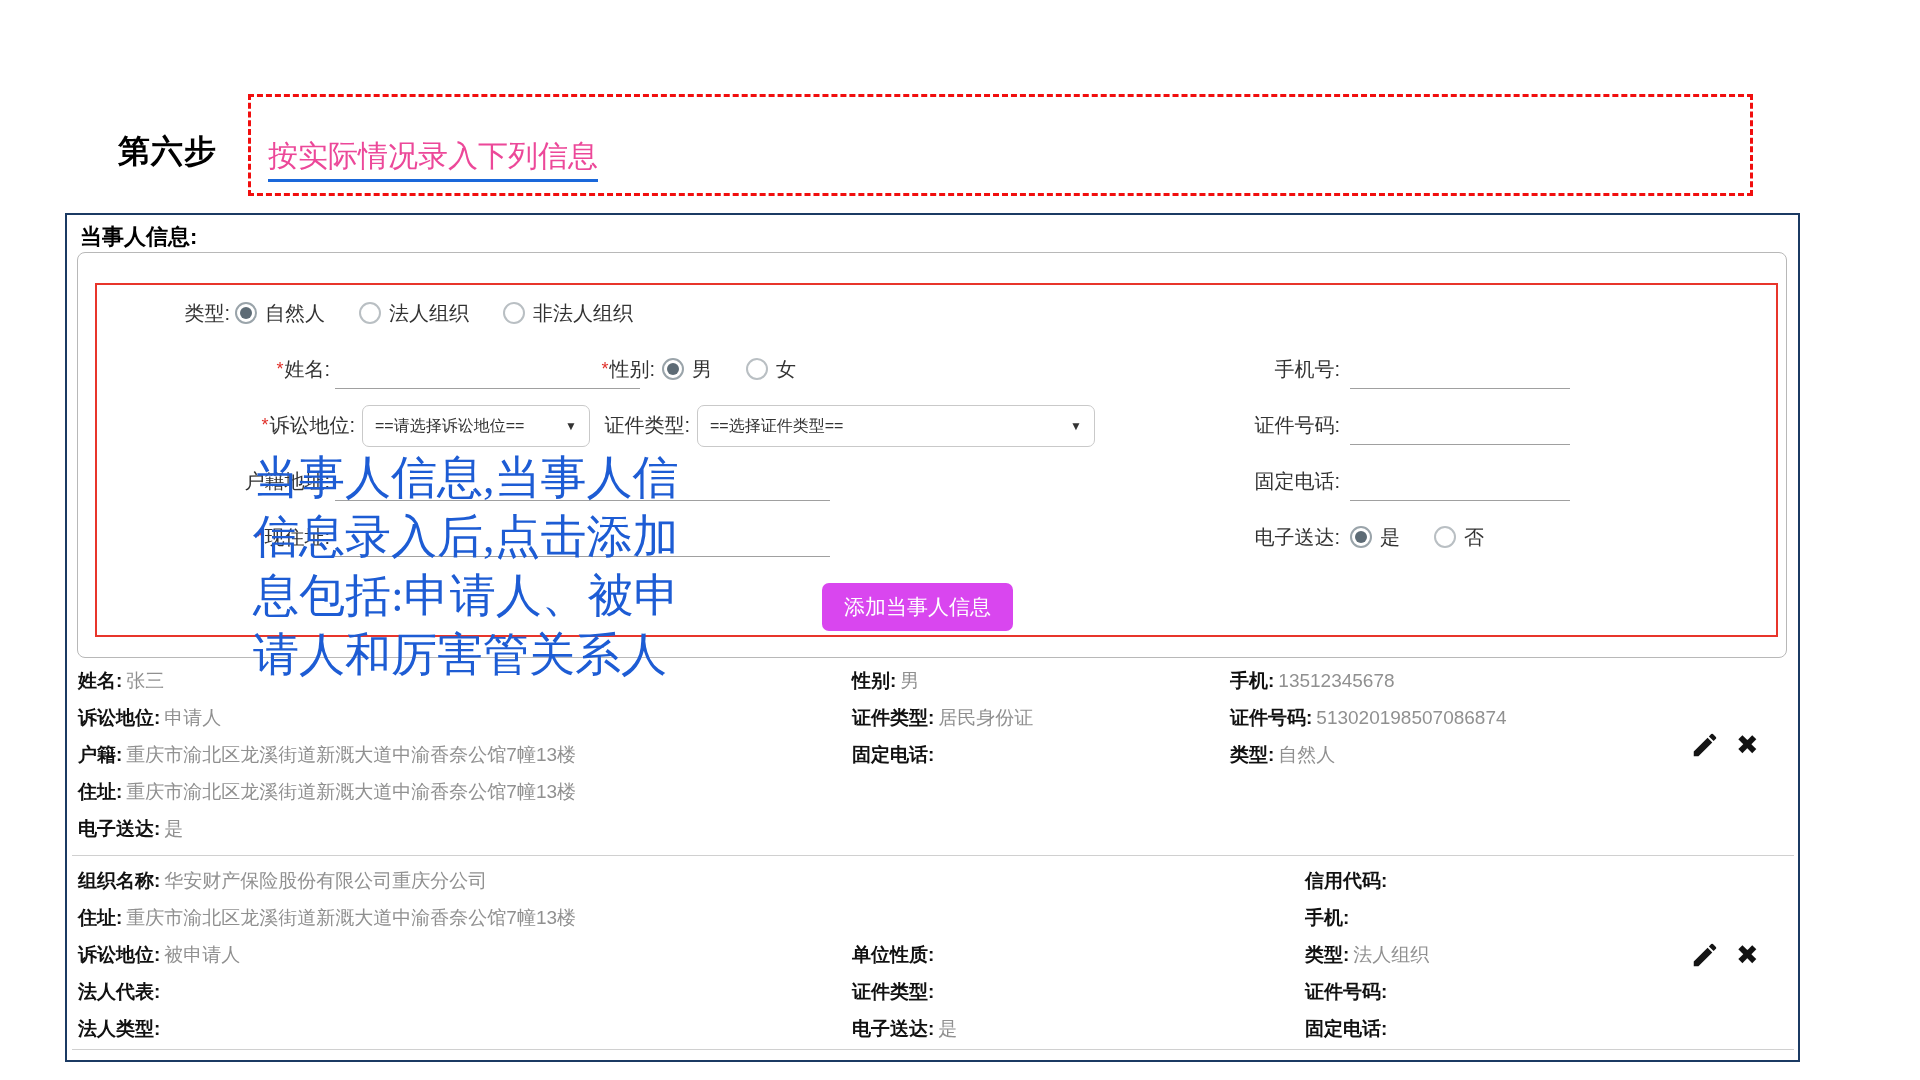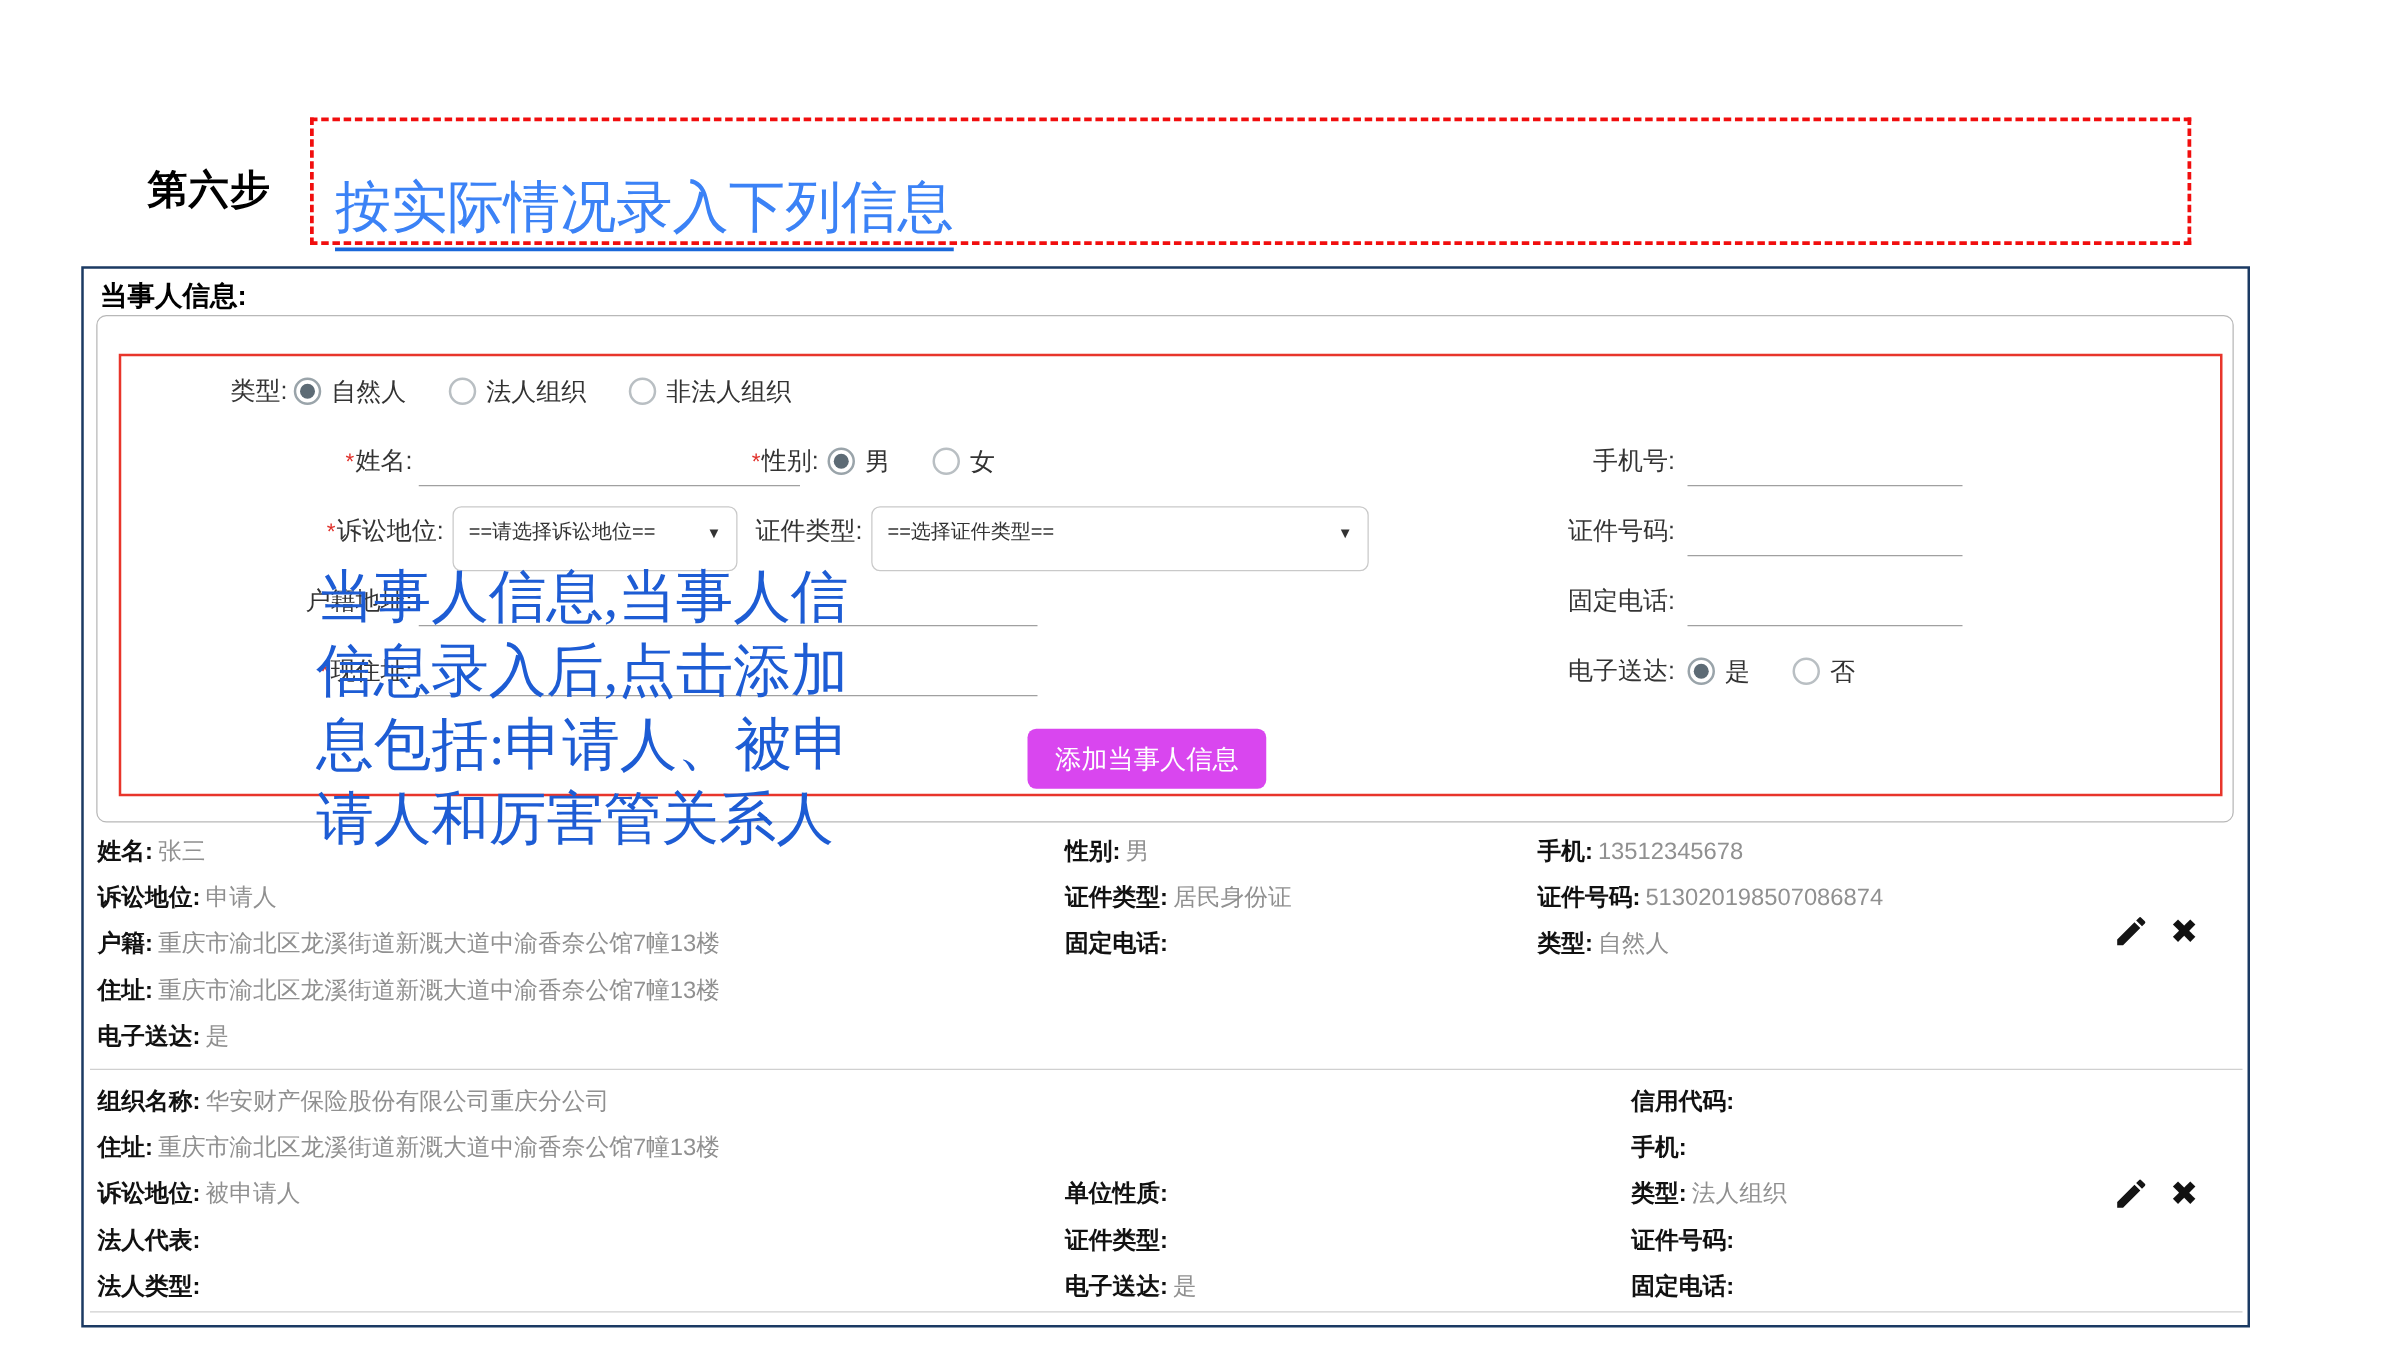--- a/index.html
+++ b/index.html
@@ -3,35 +3,35 @@
 <meta charset="utf-8">
 <style>
   html,body{margin:0;padding:0;background:#fff;}
   body{width:1920px;height:1080px;position:relative;overflow:hidden;
        font-family:"Liberation Sans","DejaVu Sans",sans-serif;color:#222;}
   .abs{position:absolute;}
 
   
   .step-badge{left:118px;top:130px;font-size:32px;font-weight:bold;color:#000;letter-spacing:1px;}
   .dashed-box{left:248px;top:94px;width:1505px;height:102px;border:3px dashed #f10e0e;box-sizing:border-box;}
-  .instruction{left:268px;top:136px;font-size:45px;color:#3b82f6;border-bottom:3px solid #1a68da;
+  .instruction{left:268px;top:136px;font-size:30px;color:#ec4899;border-bottom:3px solid #1a68da;
                padding-bottom:2px;white-space:nowrap;cursor:pointer;}
 
   
   .panel{left:65px;top:213px;width:1735px;height:849px;border:2px solid #1b3a63;box-sizing:border-box;background:#fff;}
   .panel-title{left:80px;top:222px;font-size:22px;font-weight:bold;color:#000;}
   .inner-box{left:77px;top:252px;width:1710px;height:406px;border:1px solid #b8b8b8;border-radius:8px;box-sizing:border-box;}
   .red-box{left:95px;top:283px;width:1683px;height:354px;border:2px solid #e8352b;box-sizing:border-box;pointer-events:none;z-index:5;}
 
   
   .frow{position:absolute;left:0;width:1920px;height:42px;}
   .flabel{position:absolute;top:0;line-height:42px;font-size:20px;color:#333;text-align:right;white-space:nowrap;}
   .req{color:#e0302a;margin-right:1px;font-size:18px;vertical-align:top;}
   .uinput{position:absolute;top:2px;height:38px;border-bottom:1px solid #a0a0a0;background:transparent;}
-  .select{position:absolute;top:1px;height:52px;border:1px solid #c9c9c9;border-radius:7px;box-sizing:border-box;
+  .select{position:absolute;top:1px;height:42px;border:1px solid #c9c9c9;border-radius:7px;box-sizing:border-box;
           font-size:16px;color:#333;line-height:40px;padding:0 12px;background:#fff;cursor:pointer;}
   .select .caret{position:absolute;right:12px;top:0;font-size:12px;color:#333;}
   .rgroup{position:absolute;top:0;height:42px;display:flex;align-items:center;gap:8px;}
   .rgroup .gap{width:18px;}
   .radio{width:22px;height:22px;border-radius:50%;border:2px solid #b9bfc3;background:#fff;display:inline-block;box-sizing:border-box;cursor:pointer;}
   .radio.sel{border-color:#9aa4aa;}
   .radio.sel::after{content:"";display:block;width:12px;height:12px;margin:3px;border-radius:50%;background:#5d6b75;}
   .rlabel{font-size:20px;color:#333;}
 
   .add-btn{position:absolute;left:822px;top:583px;background:#d946ef;color:#fff;border:none;border-radius:7px;

